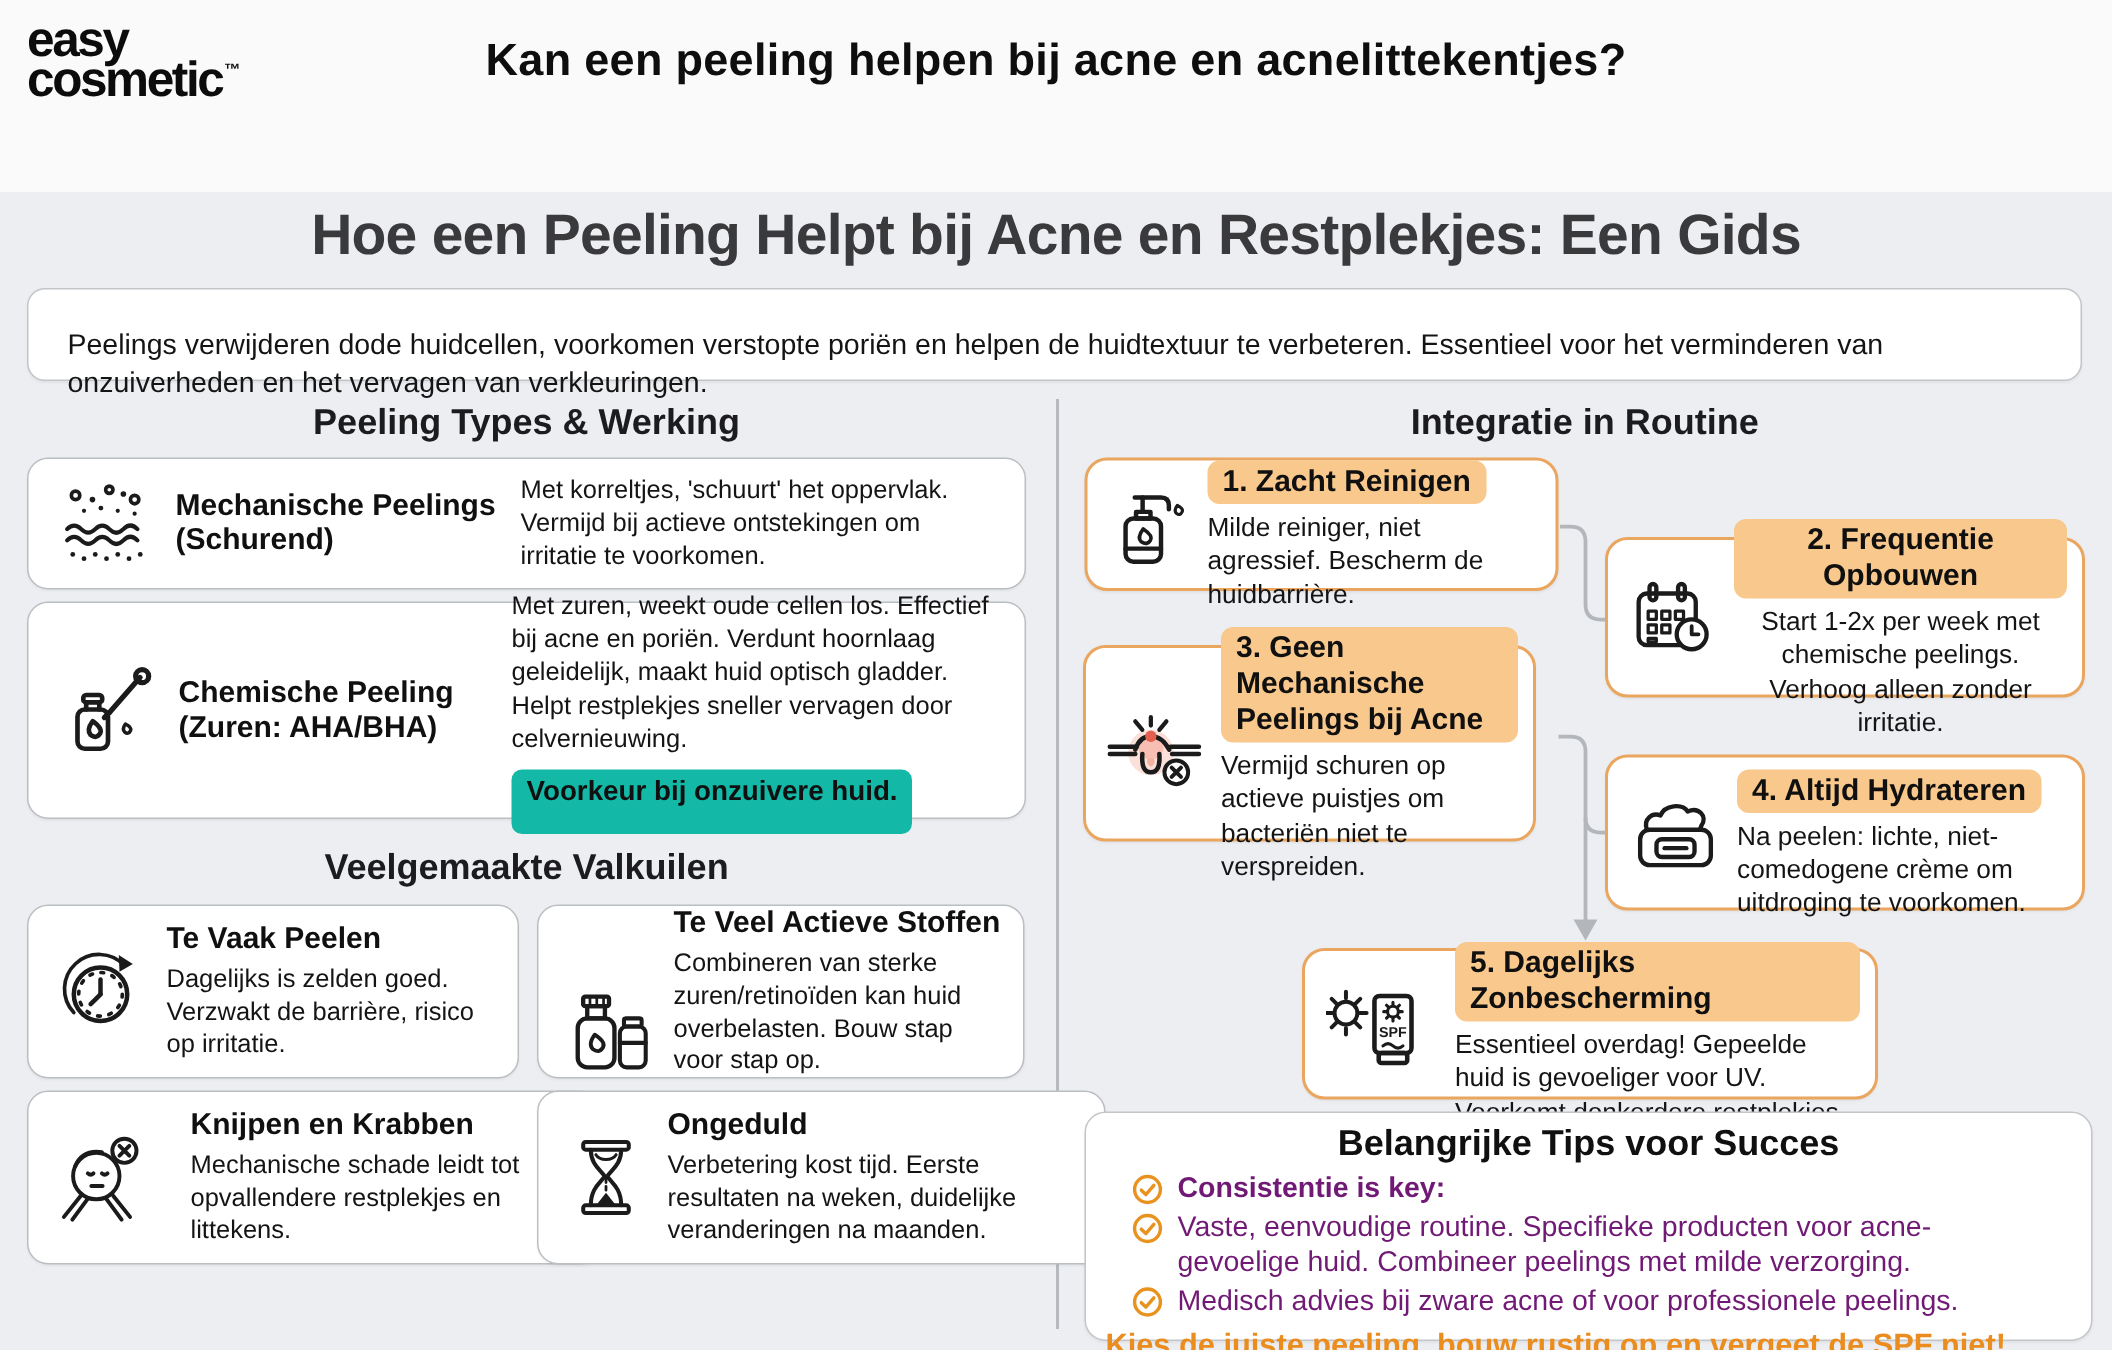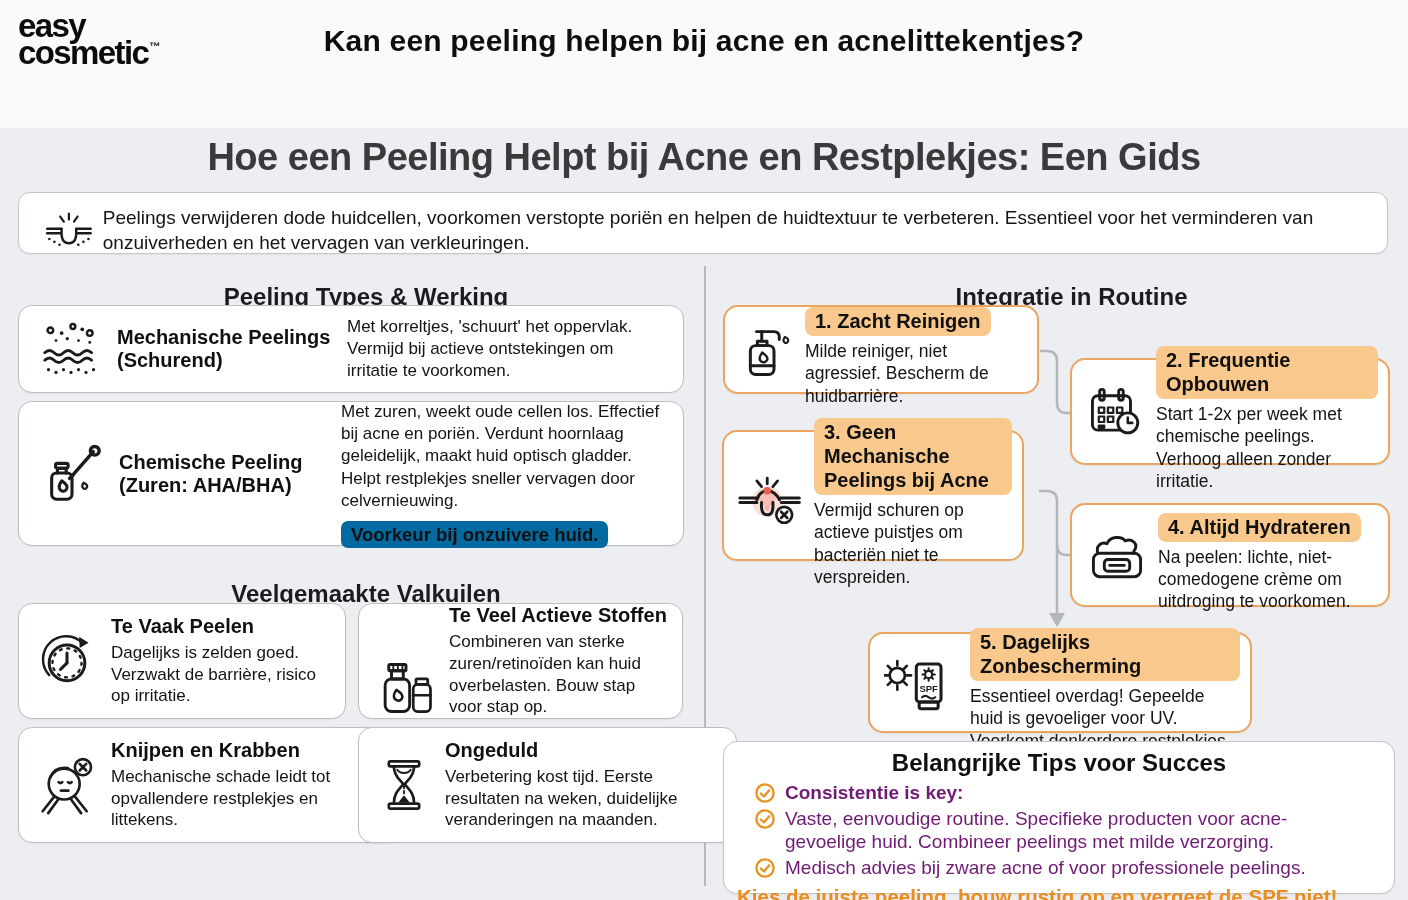--- a/index.html
+++ b/index.html
@@ -14,37 +14,37 @@
   .logo div{font-size:33px;}
   .logo .tm{font-size:11px;vertical-align:14px;letter-spacing:0;margin-left:1px;}
   .top-question{position:absolute;left:0;right:0;top:24px;margin:0;text-align:center;
         font-size:30px;font-weight:bold;color:#0e0e0e;letter-spacing:.2px;}
   
   .main-title{position:absolute;left:0;right:0;top:136px;margin:0;text-align:center;
         font-size:38px;font-weight:bold;color:#3a3a3c;letter-spacing:-.5px;}
   .intro-box{position:absolute;left:18px;top:192px;width:1370px;height:62px;box-sizing:border-box;
         background:#fff;border:1.5px solid #c3c6c9;border-radius:12px;
         display:flex;align-items:center;gap:10px;padding:16px 18px 0 26px;
-        box-shadow:0 1px 2px rgba(0,0,0,.05);}
+        box-shadow:0 1px 2px rgba(0,0,0,.05);flex-direction:column;}
   .intro-box p{margin:0;font-size:19px;line-height:1.3;color:#141414;}
   
-  .col-heading{position:absolute;margin:15px;font-size:24px;font-weight:bold;color:#1c1c1e;text-align:center;}
+  .col-heading{position:absolute;margin:0;font-size:24px;font-weight:bold;color:#1c1c1e;text-align:center;}
   #types-heading{left:18px;width:666px;top:268px;}
   #routine-heading{left:723px;width:667px;top:268px;}
   #pitfalls-heading{left:18px;width:666px;top:565px;}
   .divider{position:absolute;left:704px;top:266px;width:2px;height:620px;background:#b6b9bd;}
   
   .card{position:absolute;background:#fff;border:1.5px solid #bcbfc2;border-radius:14px;
         box-sizing:border-box;box-shadow:0 1px 2px rgba(0,0,0,.05);}
   .type-card{display:flex;align-items:center;}
   .type-card .t-icon{flex:none;margin-left:22px;}
   .t-title{flex:none;width:222px;margin-left:16px;font-size:20px;font-weight:bold;line-height:1.15;color:#101010;}
   .t-body{flex:1;margin:0 16px 0 8px;font-size:17px;line-height:1.3;color:#141414;}
   #type-card-2 .t-title{width:214px;}
-  .badge{display:inline-block;background:#0369a1;border-radius:7px;padding:2px 10px 1px;
+  .badge{display:inline-block;background:#14b8a6;border-radius:7px;padding:2px 10px 17px;
         font-weight:bold;font-size:18.5px;color:#101010;margin-top:9px;}
   .pit-card{display:flex;align-items:center;}
   .pit-card .p-icon{flex:none;margin-left:18px;}
   .p-text{margin-left:14px;margin-right:12px;}
   .p-title{font-size:20px;font-weight:bold;color:#101010;margin-bottom:4px;}
   .p-body{font-size:17px;line-height:1.28;color:#141414;}
   
   .step{position:absolute;background:#fff;border:2px solid #eaa55f;border-radius:15px;
         box-sizing:border-box;display:flex;align-items:center;box-shadow:0 1px 2px rgba(0,0,0,.05);}
   .step .s-icon{flex:none;margin-left:14px;}
@@ -199,21 +199,21 @@
         <rect x="40" y="28" width="19" height="30" rx="5"></rect>
         <path d="M40 40 H59"></path>
       </g>
     </svg>
     <div class="p-text">
       <div class="p-title">Te Veel Actieve Stoffen</div>
       <div class="p-body">Combineren van sterke zuren/retinoïden kan huid overbelasten. Bouw stap voor stap op.</div>
     </div>
   </section>
 
-  <section class="card pit-card" style="left:18px;top:727px;width:383px;height:116px;">
+  <section class="card pit-card" style="left:18px;top:727px;width:383px;height:116px;gap:16px;">
     <svg class="ic p-icon" width="60" height="62" viewBox="0 0 64 64">
       <g stroke-width="2.8">
         <circle cx="29" cy="31" r="16.5"></circle>
         <path d="M14 24 Q19 12 33 14"></path>
         <path d="M23 29 q2 2 4 0"></path>
           <path d="M33 29 q2 2 4 0"></path>
         <path d="M25.5 38 h8"></path>
         <path d="M6 60 L18 45"></path>
           <path d="M12 62 L23 47"></path>
         <path d="M53 60 L41 45"></path>
@@ -259,21 +259,21 @@
       </g>
       <path d="M26.5 35 q-5 6.5 -1.5 9.8 q4.5 3 7 -1.2 q2 -3.6 -5.5 -8.6 z" stroke-width="2.8"></path>
       <path d="M52.5 17 q-3 4 -0.7 6.2 q2.8 2 4.3 -1.2 q1.2 -2.6 -3.6 -5 z" stroke-width="2.4"></path>
     </svg>
     <div class="s-text">
       <span class="step-badge">1. Zacht Reinigen</span>
       <div class="s-body" style="max-width:232px;">Milde reiniger, niet agressief. Bescherm de huidbarrière.</div>
     </div>
   </section>
 
-  <section class="step" id="step-2" style="left:1070px;top:358px;width:320px;height:107px;">
+  <section class="step" id="step-2" style="left:1070px;top:358px;width:320px;height:107px;text-align:center;">
     <svg class="ic s-icon" width="60" height="58" viewBox="0 0 64 64">
       <g stroke-width="3.2">
         <rect x="6" y="14" width="42" height="38" rx="6"></rect>
         <rect x="14" y="7" width="5" height="12" rx="2.5"></rect>
         <rect x="35" y="7" width="5" height="12" rx="2.5"></rect>
       </g>
       <g stroke-width="2.4">
         <rect x="13" y="27" width="6" height="6"></rect>
           <rect x="23" y="27" width="6" height="6"></rect>
           <rect x="33" y="27" width="6" height="6"></rect>

